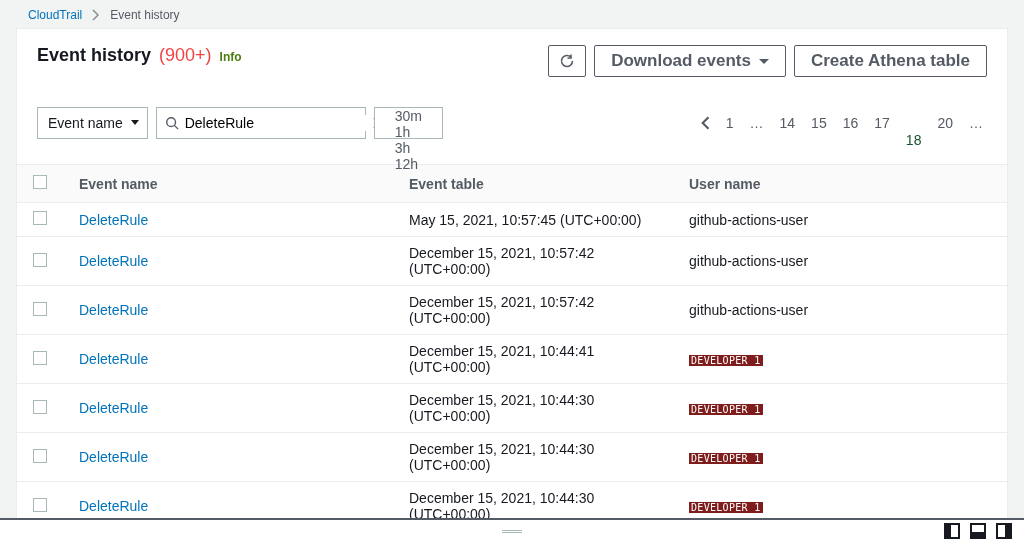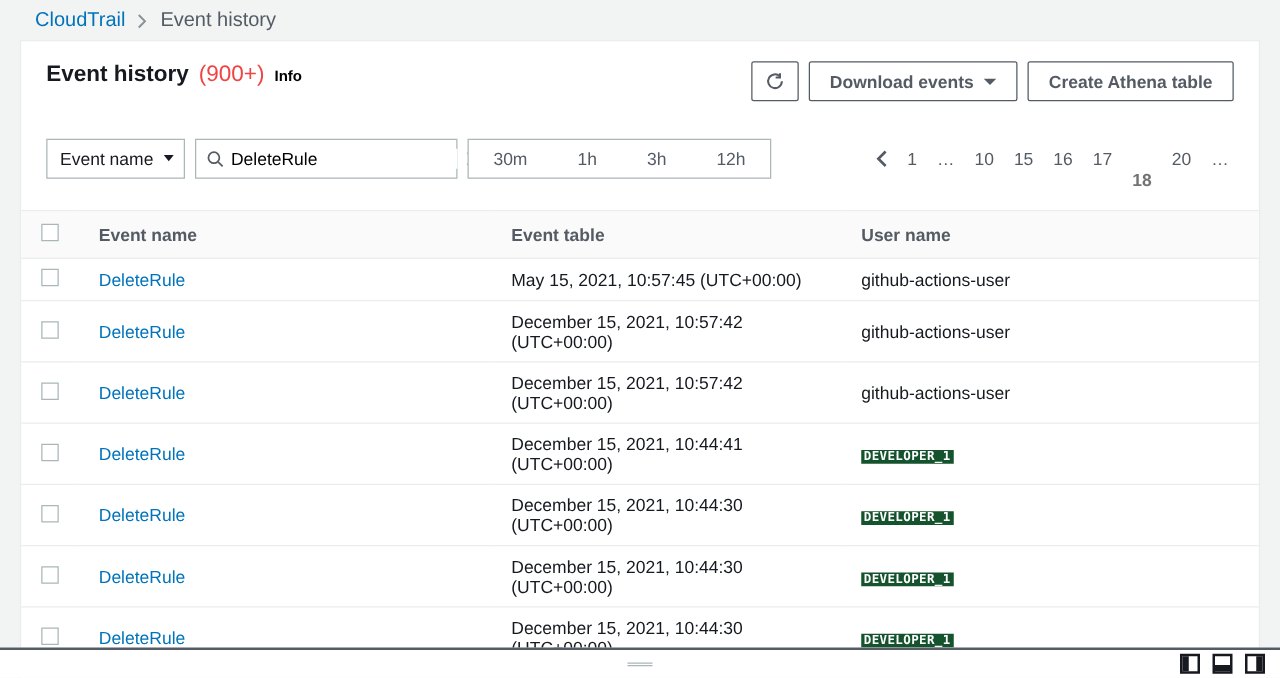--- a/index.html
+++ b/index.html
@@ -14,48 +14,48 @@
     overflow: hidden;
   }
   .page {
     padding: 0 16px;
   }
   .breadcrumbs {
     display: flex;
     align-items: center;
     gap: 10px;
     padding: 8px 12px 6px;
-    font-size: 16px;
+    font-size: 12px;
   }
   .breadcrumbs a { color: #0073bb; text-decoration: none; cursor: pointer; }
   .breadcrumbs .sep { color: #879196; }
   .breadcrumbs .current { color: #545b64; }
   .panel {
     background: #fff;
     border: 1px solid #eaeded;
     border-radius: 0;
     box-shadow: 0 1px 1px rgba(0,0,0,0.05);
   }
   .panel-header {
     padding: 16px 20px 8px;
     display: flex;
     justify-content: space-between;
     align-items: flex-start;
   }
   .title-row { display: flex; align-items: baseline; gap: 8px; }
   .title { font-size: 18px; font-weight: 700; }
   .count { font-size: 18px; font-weight: 400; color: #ef4444; }
-  .info-link { color: #000000; font-size: 12px; font-weight: 700; cursor: pointer; }
+  .info-link { color: #4d7c0f; font-size: 12px; font-weight: 700; cursor: pointer; }
   .subtitle { color: #545b64; font-size: 12px; margin-top: 4px; }
   .header-actions { display: flex; gap: 8px; }
   .btn {
     border: 1px solid #545b64;
     background: #fff;
     padding: 5px 16px;
-    font-size: 14px;
+    font-size: 17px;
     border-radius: 2px;
     cursor: pointer;
     color: #545b64;
     font-weight: 700;
     display: inline-flex;
     align-items: center;
     gap: 8px;
     line-height: 20px;
   }
   .btn-icon { padding: 5px 10px; }
@@ -94,20 +94,21 @@
   }
   .search input { border: none; outline: none; flex: 1; font-size: 14px; padding: 0; }
   .search .mag, .search .x { color: #545b64; cursor: pointer; display:flex; align-items:center; }
 
   .range-seg {
     border: 1px solid #aab7b8;
     display: flex;
     height: 32px;
     align-items: stretch;
     background: #fff;
+    flex-direction: column;
   }
   .range-seg .seg {
     padding: 0 20px;
     display: flex;
     align-items: center;
     color: #545b64;
     font-size: 14px;
     cursor: pointer;
   }
   .range-seg .seg.custom { gap: 8px; padding-right: 10px; }
@@ -115,21 +116,21 @@
   .spacer { flex: 1 1 auto; }
 
   .pager {
     display: flex;
     align-items: center;
     gap: 8px;
     color: #545b64;
     font-size: 14px;
   }
   .pager .pg { padding: 4px 4px; cursor: pointer; }
-  .pager .pg.current { color: #737373; font-weight: 700; margin-top: 35px; }
+  .pager .pg.current { color: #14532d; font-weight: 400; margin-top: 35px; }
   .pager .navbtn { padding: 4px 4px; cursor: pointer; display:flex; align-items:center; }
 
   table.events {
     width: 100%;
     border-collapse: collapse;
   }
   table.events thead th {
     text-align: left;
     font-weight: 700;
     font-size: 14px;
@@ -149,25 +150,25 @@
   table.events tbody td.cb { width: 40px; }
   .checkbox {
     width: 14px; height: 14px;
     border: 1px solid #aab7b8;
     background: #fff;
     display: inline-block;
     cursor: pointer;
   }
   .link { color: #0073bb; cursor: pointer; }
   .redact {
-    background: #14532d;
+    background: #7f1d1d;
     color: #fff;
     font-family: monospace;
     font-size: 10px;
-    font-weight: 700;
+    font-weight: 400;
     padding: 0 2px;
     letter-spacing: 0.3px;
   }
   .col-event { width: 330px; }
   .col-time { width: 280px; }
 
   .footer {
     position: absolute;
     bottom: 0; left: 0; right: 0;
     border-top: 2px solid #545b64;
@@ -269,21 +270,21 @@
       <div class="spacer"></div>
 
       <div class="pager">
         <span class="navbtn">
           <svg width="10" height="14" viewBox="0 0 8 12">
               <path d="M7 1L2 6l5 5" stroke="#545b64" stroke-width="1.8" fill="none"></path>
             </svg>
         </span>
         <span class="pg">1</span>
         <span class="pg">…</span>
-        <span class="pg">10</span>
+        <span class="pg">14</span>
         <span class="pg">15</span>
         <span class="pg">16</span>
         <span class="pg">17</span>
         <span class="pg current">18</span>
         <span class="pg">20</span>
         <span class="pg">…</span>
 
       </div>
 
     </div>

